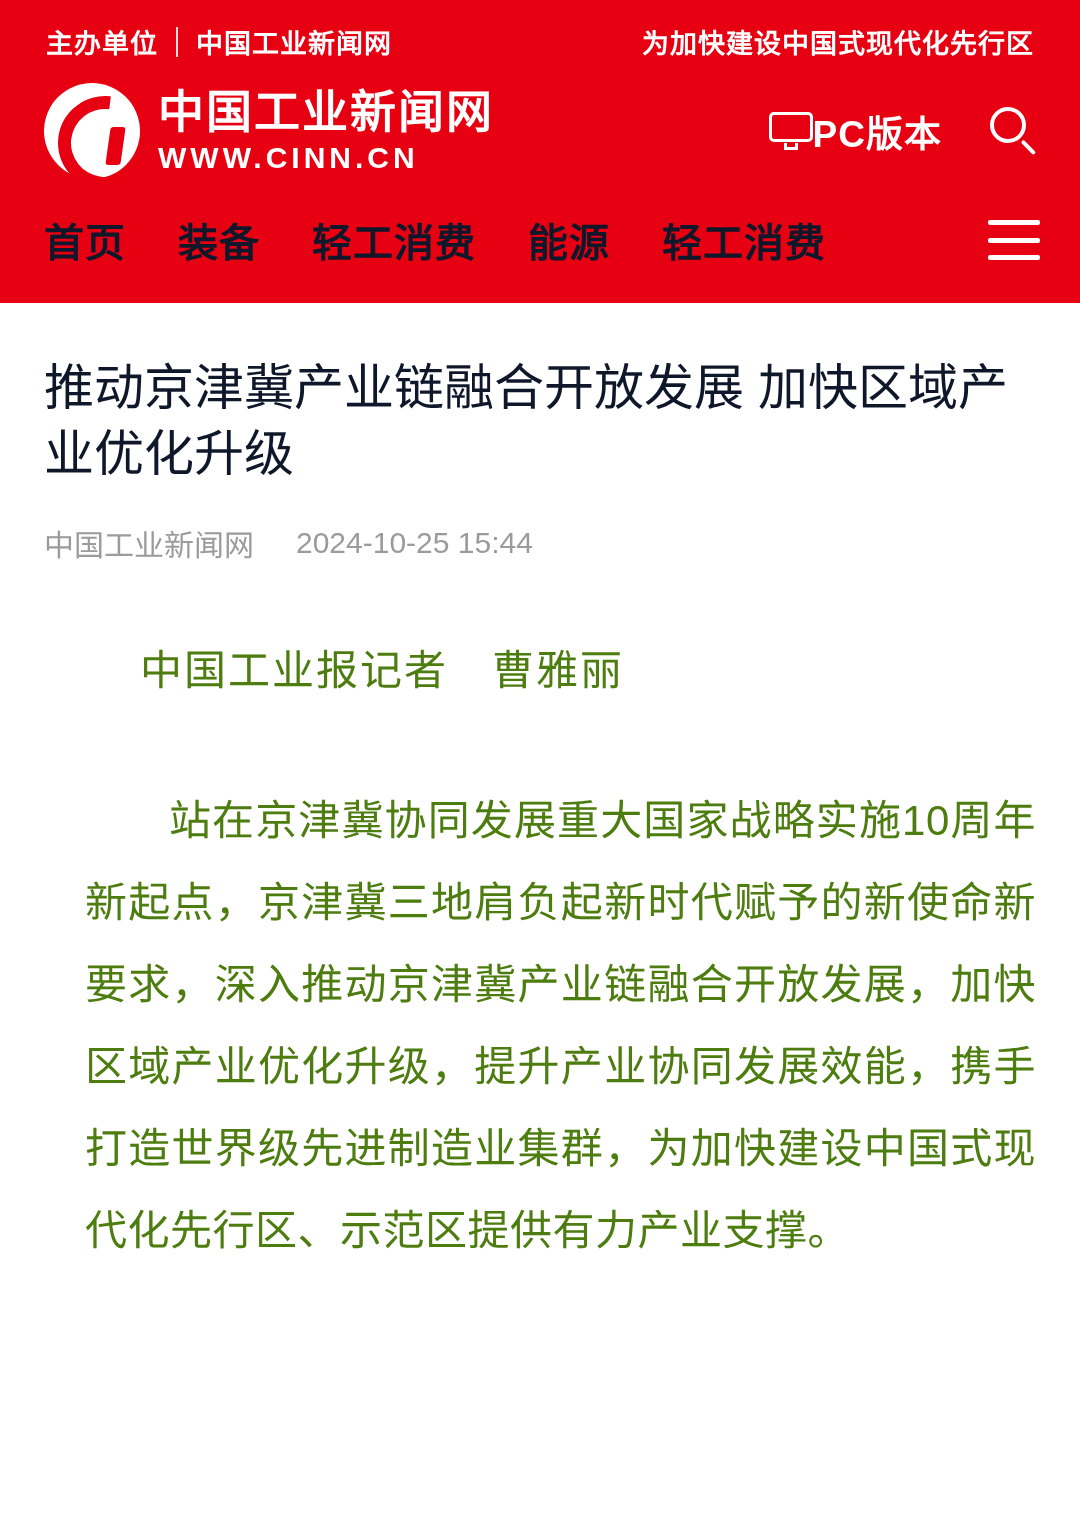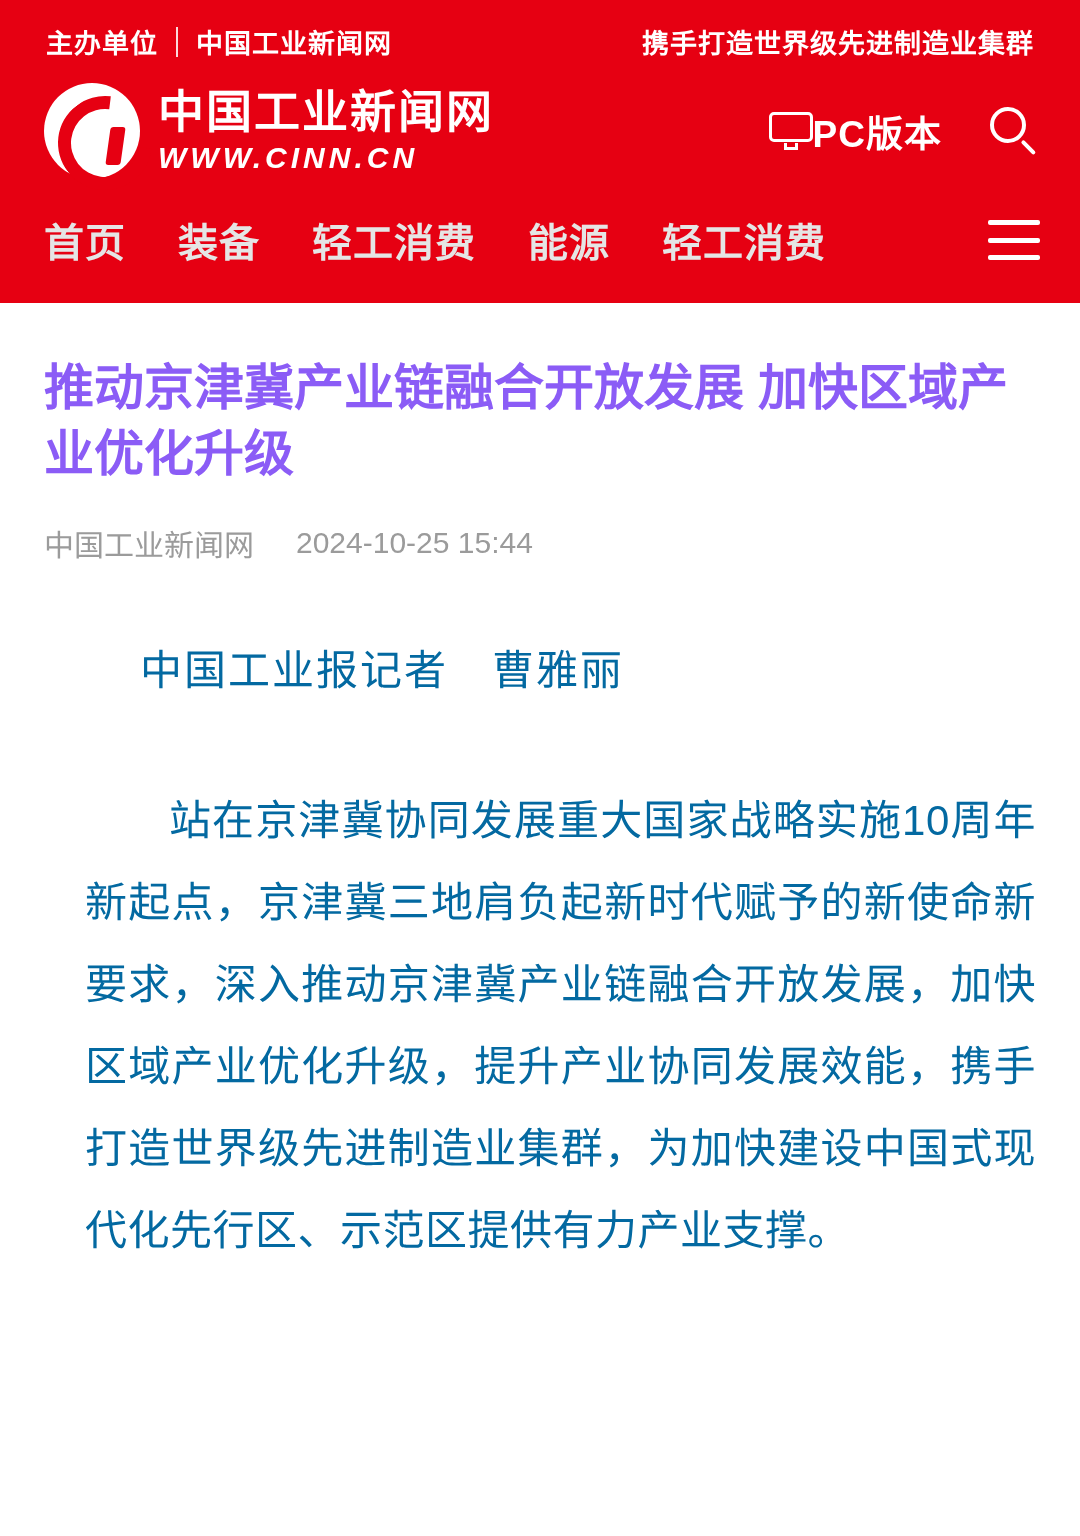--- a/index.html
+++ b/index.html
@@ -87,21 +87,20 @@
     font-size: 46px;
     font-weight: bold;
     letter-spacing: 2px;
     line-height: 1.1;
   }
   .brand-en {
     font-size: 30px;
     font-weight: bold;
     letter-spacing: 4px;
     margin-top: 4px;
-    font-style: italic;
   }
 
   .header-actions {
     display: flex;
     align-items: center;
     gap: 46px;
   }
   .pc-version {
     display: flex;
     align-items: center;
@@ -148,57 +147,57 @@
   }
   .nav-items {
     display: flex;
     align-items: center;
     gap: 52px;
   }
   .nav-item {
     font-size: 40px;
     font-weight: bold;
     letter-spacing: 1px;
-    color: #e5e5e5;
+    color: #0f172a;
     white-space: nowrap;
   }
   .hamburger {
     width: 52px; height: 40px;
     display: flex; flex-direction: column; justify-content: space-between;
     flex: none;
   }
   .hamburger span {
     display: block;
     height: 5px;
     width: 100%;
     background: #ffffff;
     border-radius: 2px;
   }
 
   
   .article { padding: 52px 44px 0 44px; }
   .article-title {
     font-size: 50px;
-    font-weight: bold;
-    color: #8b5cf6;
+    font-weight: normal;
+    color: #0f172a;
     line-height: 1.32;
     letter-spacing: 0px;
   }
   .article-meta {
     margin-top: 34px;
     display: flex;
     align-items: center;
     gap: 42px;
     color: #9b9b9b;
     font-size: 30px;
   }
 
   .article-body {
     margin-top: 72px;
-    color: #0369a1;
+    color: #4d7c0f;
     font-size: 42px;
     line-height: 1.95;
   }
   .byline {
     padding-left: 96px;
     font-size: 42px;
     line-height: 1.6;
     letter-spacing: 2px;
   }
   .para {
@@ -213,21 +212,21 @@
 <body>
 
 <div class="header">
 
   <div class="topbar">
     <div class="topbar-left">
       <span>主办单位</span>
       <span class="divider"></span>
       <span>中国工业新闻网</span>
     </div>
-    <div>携手打造世界级先进制造业集群</div>
+    <div>为加快建设中国式现代化先行区</div>
   </div>
 
   <div class="brandbar">
     <div class="brand">
       <div class="logo-mark"></div>
       <div class="brand-text">
         <div class="brand-cn">中国工业新闻网</div>
         <div class="brand-en">WWW.CINN.CN</div>
       </div>
     </div>

